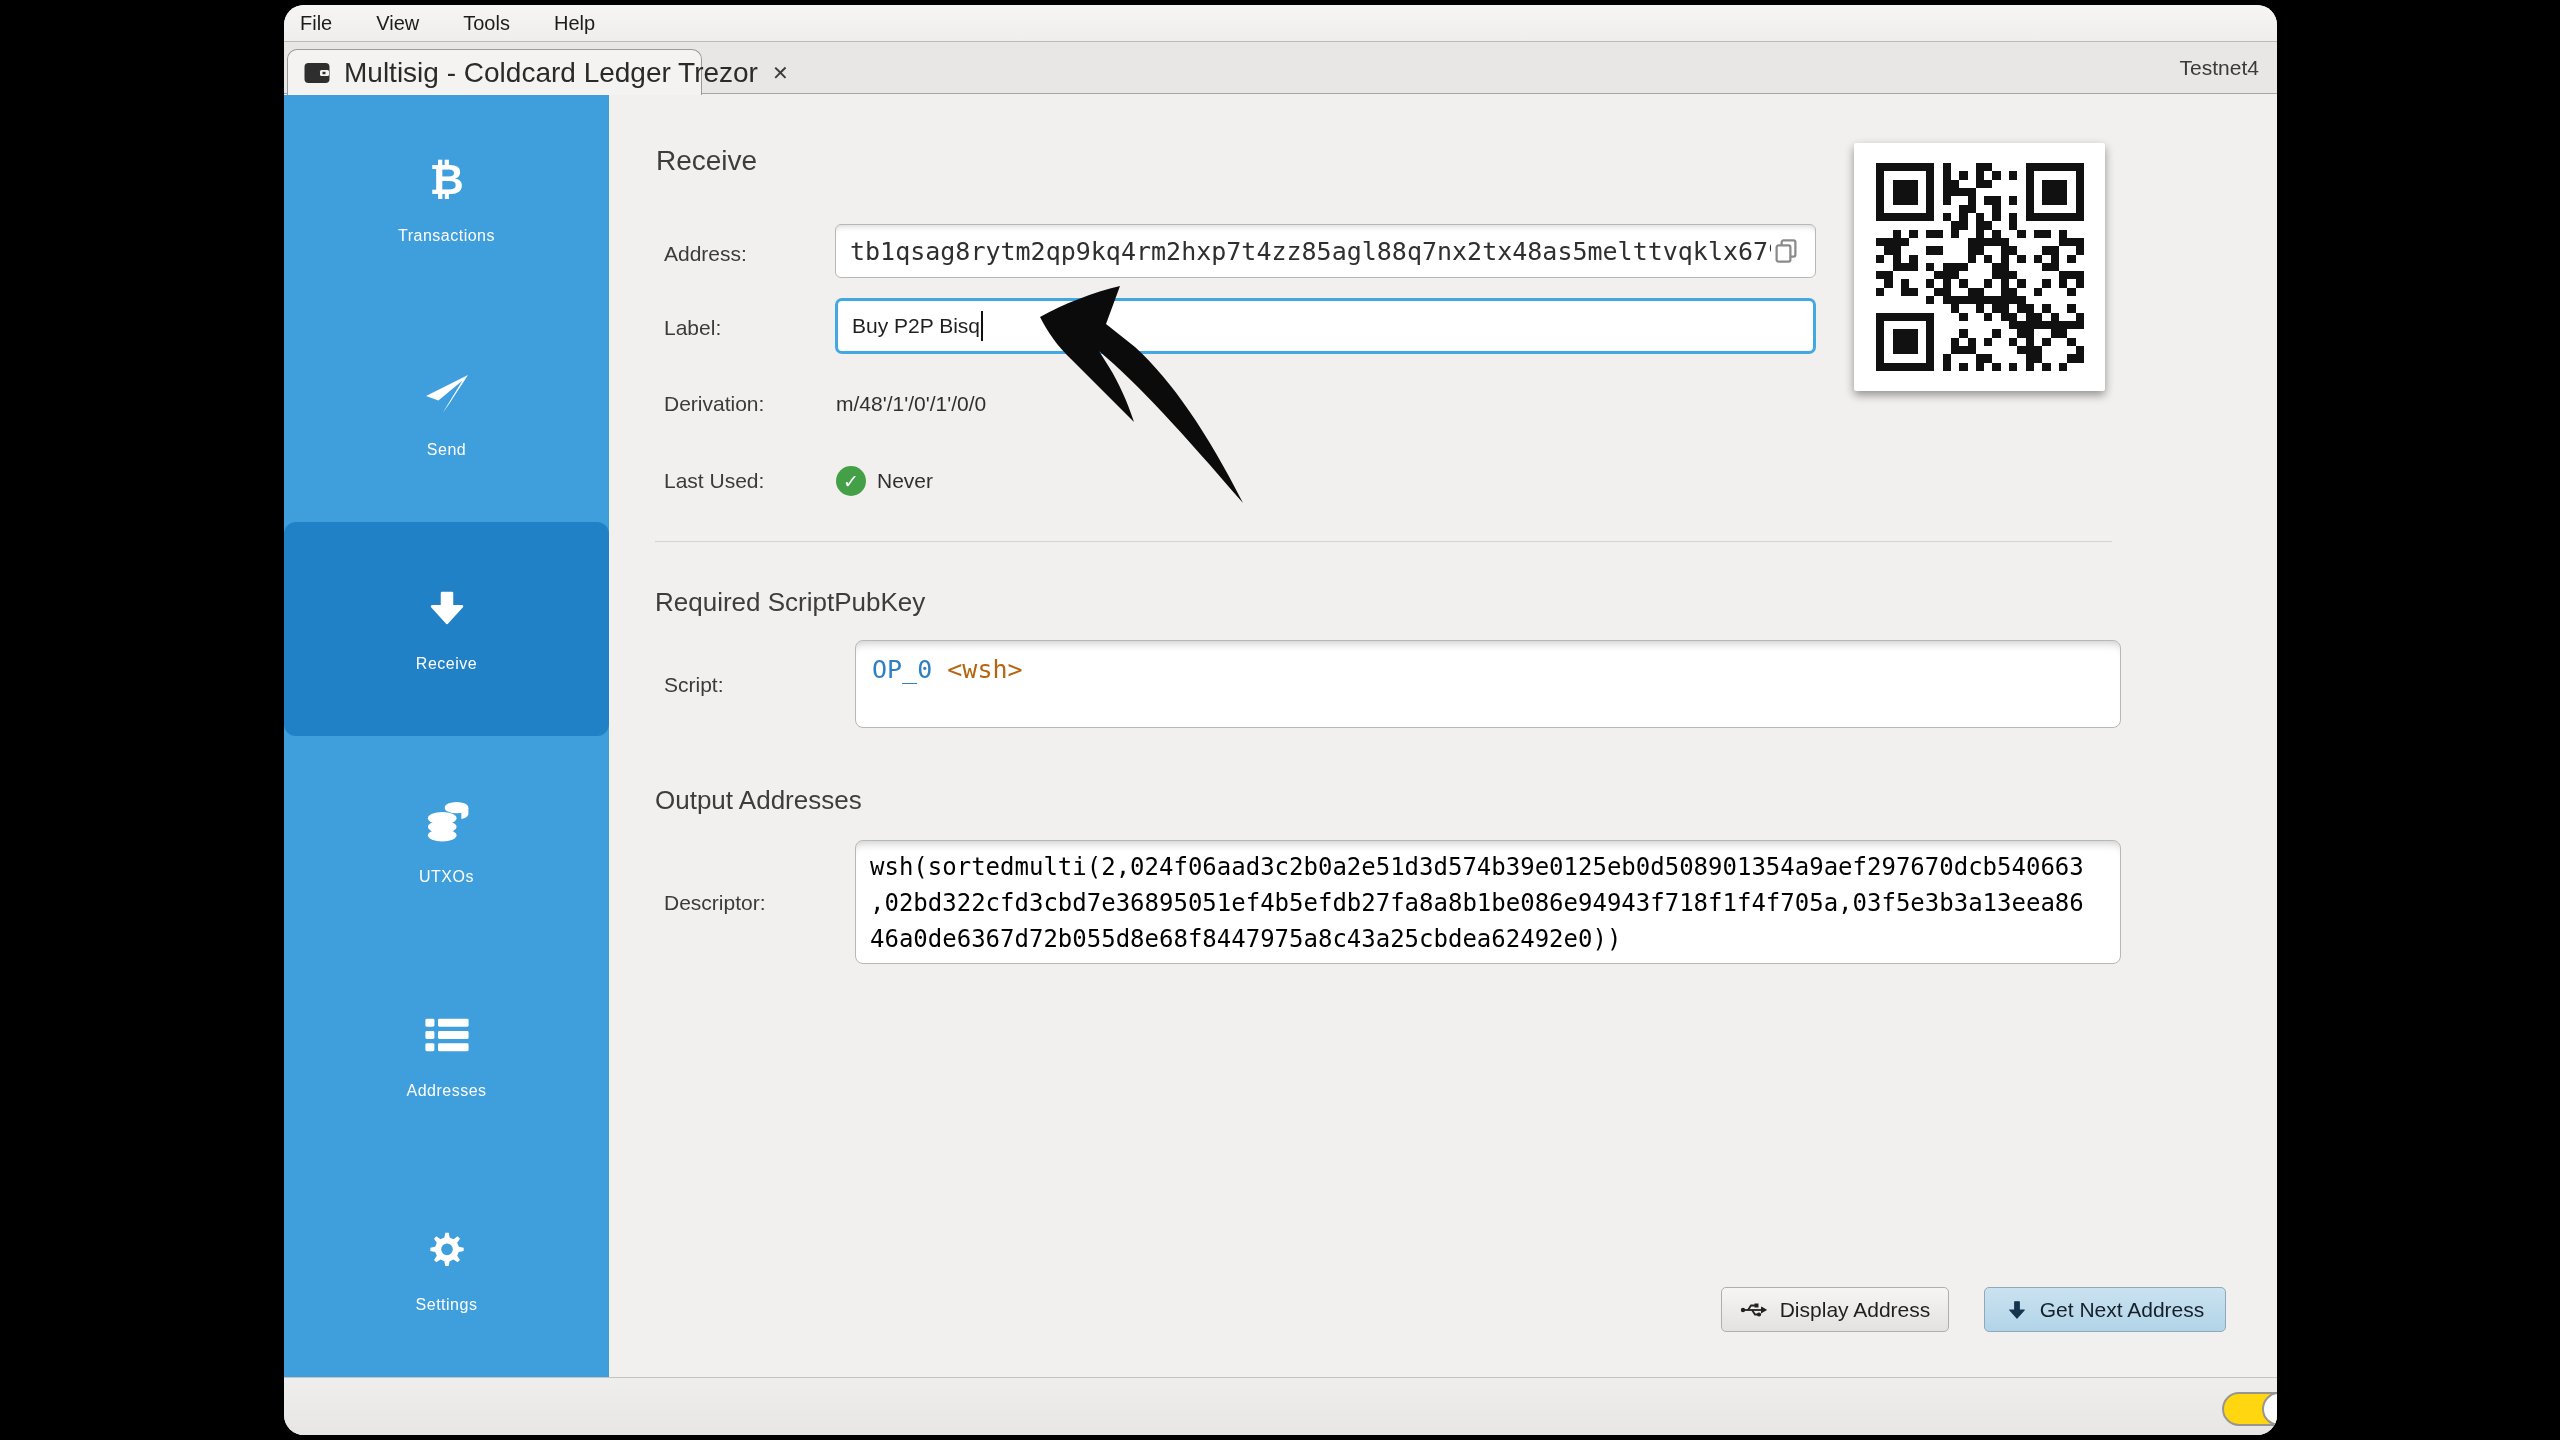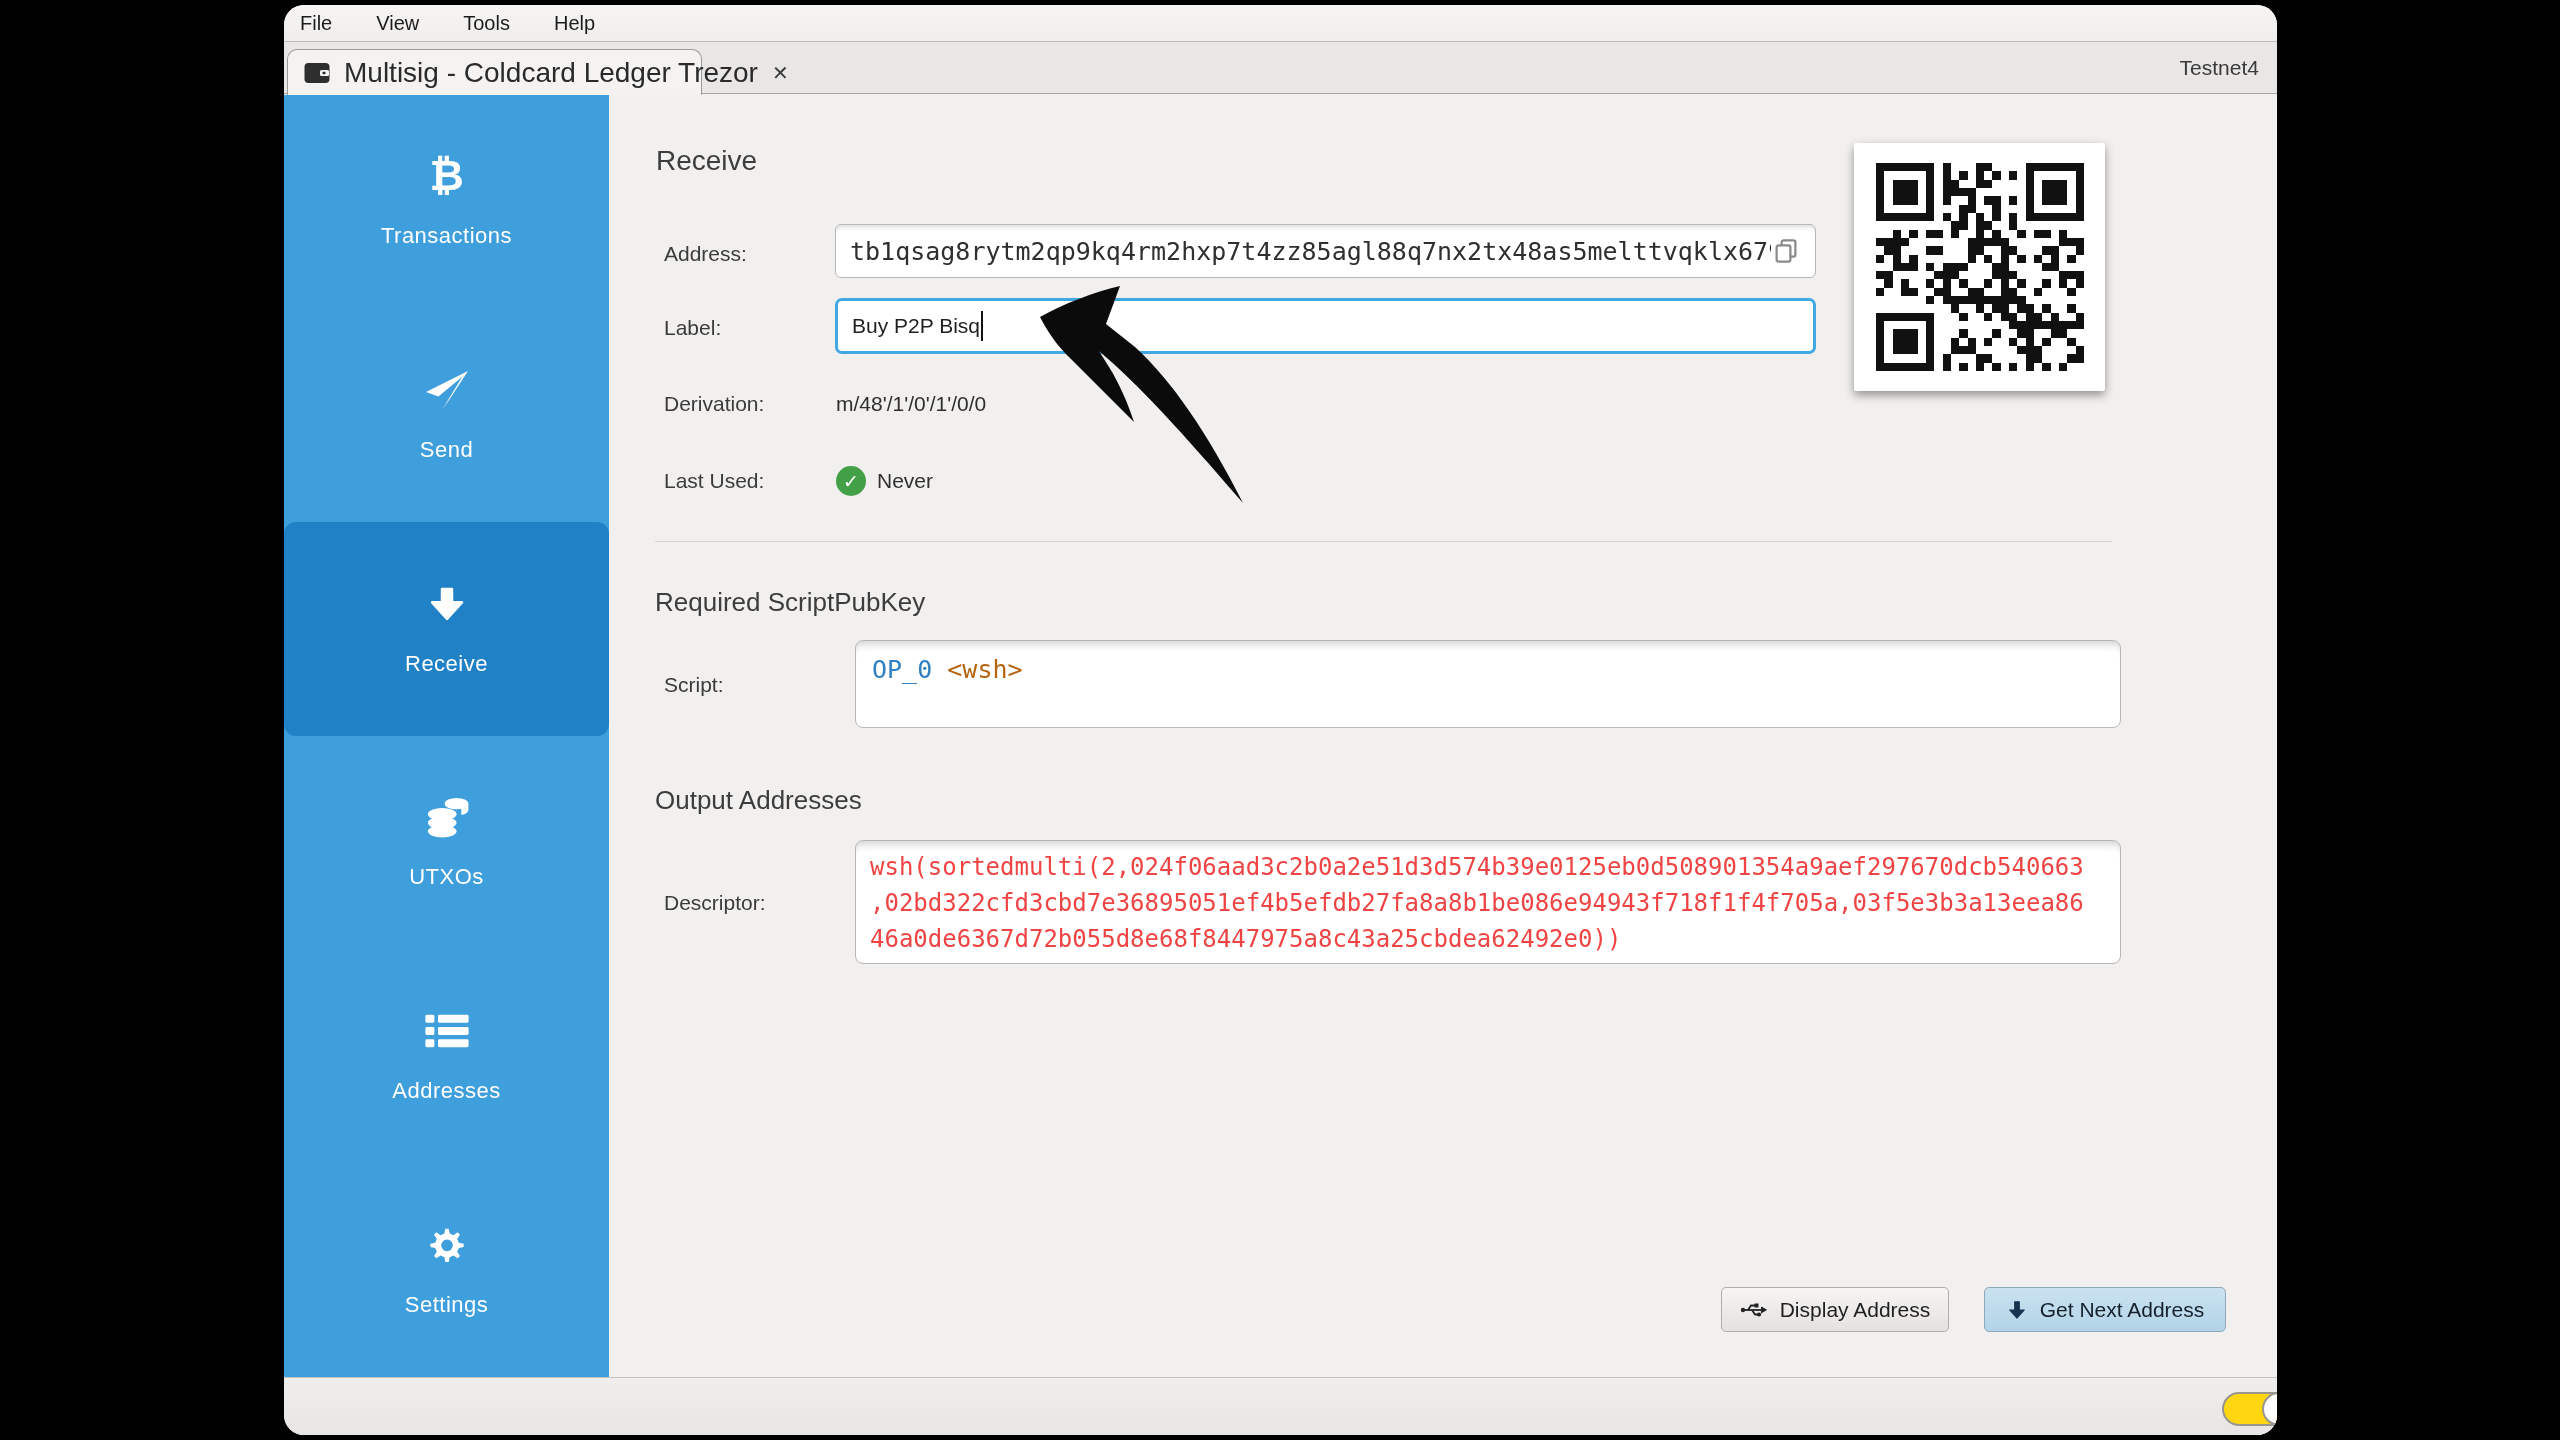--- a/index.html
+++ b/index.html
@@ -28,21 +28,21 @@
   .network-label { position:absolute; right:18px; top:0; height:52px;
                    display:flex; align-items:center; font-size:21px; color:#3a3a3a; }
 
   
   .main { position:absolute; left:0; top:90px; width:100%; height:1282px; display:flex; }
 
   .sidebar { width:325px; height:100%; background:#3f9edc; display:flex; flex-direction:column; }
   .side-item { flex:1; display:flex; flex-direction:column; align-items:center;
                justify-content:center; gap:14px; color:#fff; cursor:pointer; }
   .side-item.active { background:#2081c6; border-radius:12px; }
-  .side-label { font-size:22px; letter-spacing:.5px;margin-top:11px; }
+  .side-label { font-size:16px; letter-spacing:.5px;margin-top:11px; }
   .side-icon { height:44px; display:flex; align-items:center; justify-content:center; }
   .btc-glyph { font-size:42px; font-weight:bold; font-family:"DejaVu Sans", sans-serif; line-height:1; }
 
   .content { position:relative; flex:1; height:100%; background:#f1f0ee; }
 
   .page-title { position:absolute; left:47px; top:50px; font-size:28px; color:#3d3d3d; }
 
   .field-label { position:absolute; font-size:21px; color:#3b3b3b; }
 
   .text-field { position:absolute; background:#fff; border:1px solid #b9b7b5; border-radius:6px;
@@ -75,21 +75,21 @@
   .section-heading { position:absolute; font-size:26px; color:#3d3d3d; }
 
   .code-box { position:absolute; left:226px; width:1266px; background:#fff;
               border:1px solid #b9b7b5; border-radius:8px;
               box-shadow: inset 0 10px 10px -8px rgba(0,0,0,.22);
               font-family:"DejaVu Sans Mono", monospace;margin-left:20px; }
   .script-box { top:545px; height:88px; padding:14px 16px; font-size:25px; }
   .op-code { color:#2f7fc1; }
   .op-placeholder { color:#b5650f; }
   .descriptor-box { top:745px; height:124px; padding:8px 14px; font-size:24px;
-                    line-height:36px; color:#ef4444; white-space:nowrap; overflow:hidden; }
+                    line-height:36px; color:#000000; white-space:nowrap; overflow:hidden; }
 
   .btn { position:absolute; top:1192px; height:45px; border-radius:5px;
          display:flex; align-items:center; justify-content:center; gap:12px;
          font-size:21px; cursor:pointer; }
   .btn-plain { left:1112px; width:228px; border:1px solid #b0aeac; color:#1f1f1f;
                background:linear-gradient(#f6f5f4,#e4e2e0); }
   .btn-accent { left:1375px; width:242px; border:1px solid #8fa9ba; color:#16202a;
                 background:linear-gradient(#cae2f0,#b2d4e8); }
 
   

